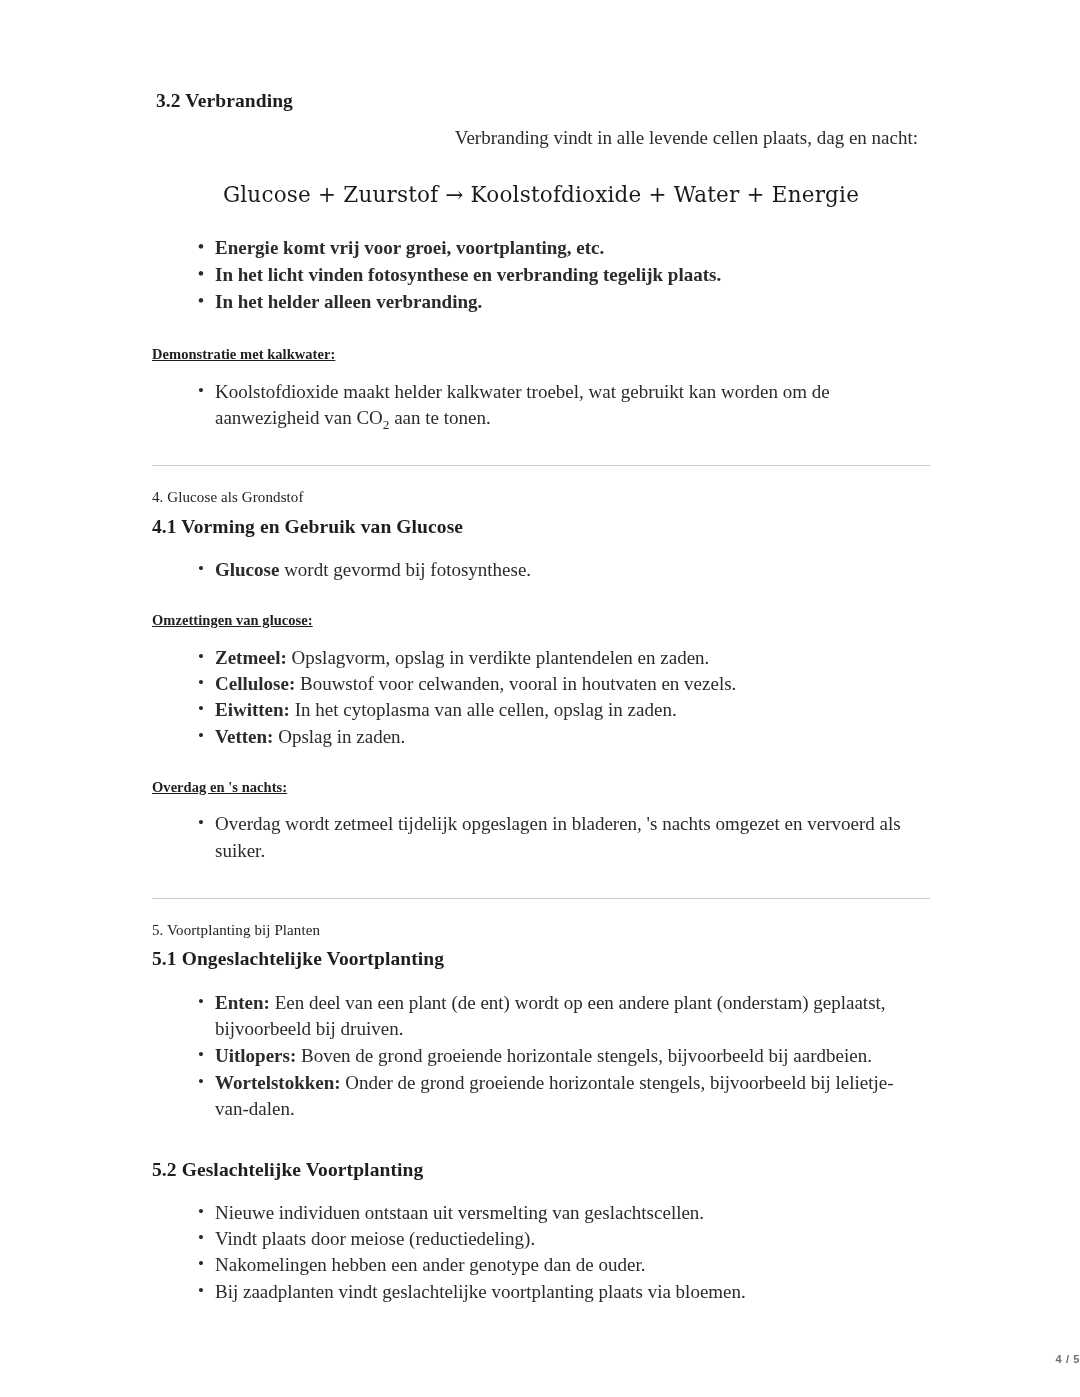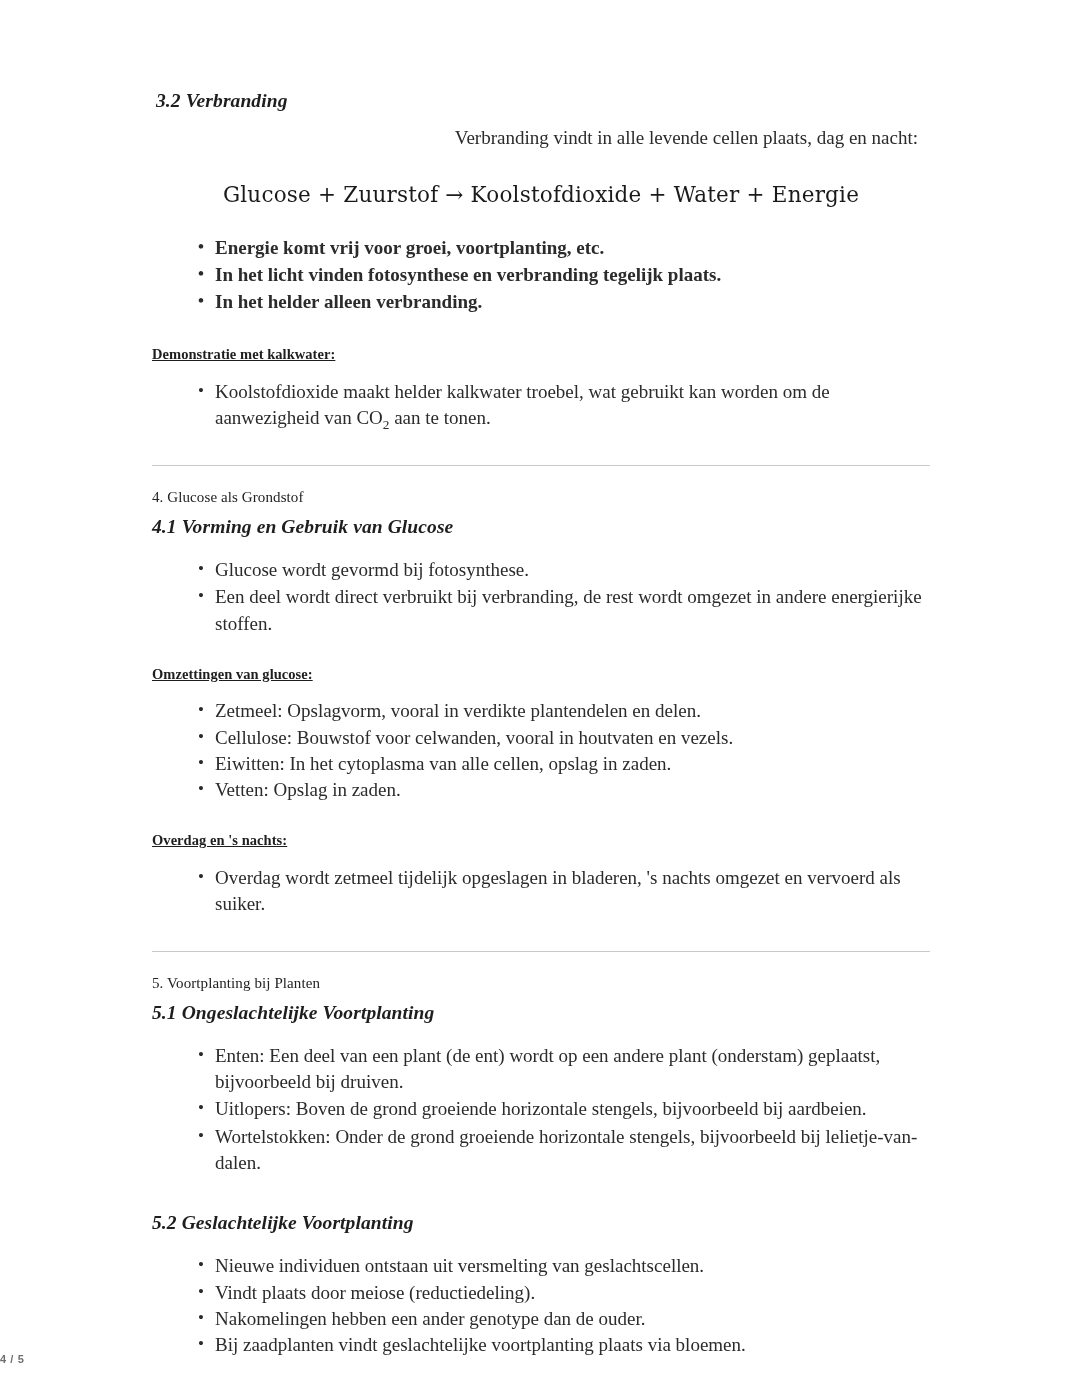--- a/index.html
+++ b/index.html
@@ -43,21 +43,20 @@
   }
   h3.subsection-title {
     font-family: "Liberation Serif", serif;
     font-size: 19.5px;
     font-weight: 700;
     color: #1e1e1e;
     margin: 0 0 4px 0;
     padding: 0;
     line-height: 1.3;
     letter-spacing: 0.1px;
-    font-style: italic;
   }
   h3.subsection-title.first {
     margin-top: 0;
     padding-left: 4px;
   }
   .label-bold {
     font-family: "Liberation Serif", serif;
     font-size: 14.5px;
     font-weight: 700;
     color: #1e1e1e;
@@ -114,21 +113,21 @@
     line-height: 1.45;
     color: #2b2b2b;
   }
   ul.bullets.tight > li {
     margin-bottom: 0;
   }
   li.bold-item {
     font-weight: 700;
   }
   .term {
-    font-weight: 400;
+    font-weight: 700;
   }
 
   
   .sp-6  { height: 6px; }
   .sp-18 { height: 18px; }
   .sp-20 { height: 20px; }
   .sp-22 { height: 22px; }
   .sp-26 { height: 26px; }
 
   
@@ -140,21 +139,21 @@
     height: 0;
     width: 778px;
   }
 
   
   .footer {
     position: absolute;
     left: 0;
     top: 1353px;
     width: 1080px;
-    text-align: left;
+    text-align: right;
     font-family: "Liberation Sans", sans-serif;
     font-size: 11px;
     font-weight: 700;
     color: #6f6f6f;
     letter-spacing: 0.6px;
   }
 
   sub {
     font-size: 0.7em;
     vertical-align: sub;
@@ -189,28 +188,27 @@
 
     <div class="sp-26"></div>
     <hr class="divider">
     <div class="sp-22"></div>
 
     <h2 class="section-title">4. Glucose als Grondstof</h2>
     <h3 class="subsection-title">4.1 Vorming en Gebruik van Glucose</h3>
     <div class="sp-6"></div>
     <ul class="bullets">
       <li><span class="term">Glucose</span><span> wordt gevormd bij fotosynthese.</span></li>
-      <li><span>Een deel wordt direct verbruikt bij verbranding, de rest wordt omgezet in andere energierijke stoffen.</span></li>
     </ul>
 
     <div class="sp-20"></div>
     <p class="label-bold">Omzettingen van glucose:</p>
     <div class="sp-6"></div>
     <ul class="bullets tight">
-      <li><span class="term">Zetmeel:</span><span> Opslagvorm, vooral in verdikte plantendelen en delen.</span></li>
+      <li><span class="term">Zetmeel:</span><span> Opslagvorm, opslag in verdikte plantendelen en zaden.</span></li>
       <li><span class="term">Cellulose:</span><span> Bouwstof voor celwanden, vooral in houtvaten en vezels.</span></li>
       <li><span class="term">Eiwitten:</span><span> In het cytoplasma van alle cellen, opslag in zaden.</span></li>
       <li><span class="term">Vetten:</span><span> Opslag in zaden.</span></li>
     </ul>
 
     <div class="sp-20"></div>
     <p class="label-bold">Overdag en 's nachts:</p>
     <div class="sp-6"></div>
     <ul class="bullets">
       <li>Overdag wordt zetmeel tijdelijk opgeslagen in bladeren, 's nachts omgezet en vervoerd als suiker.</li>

